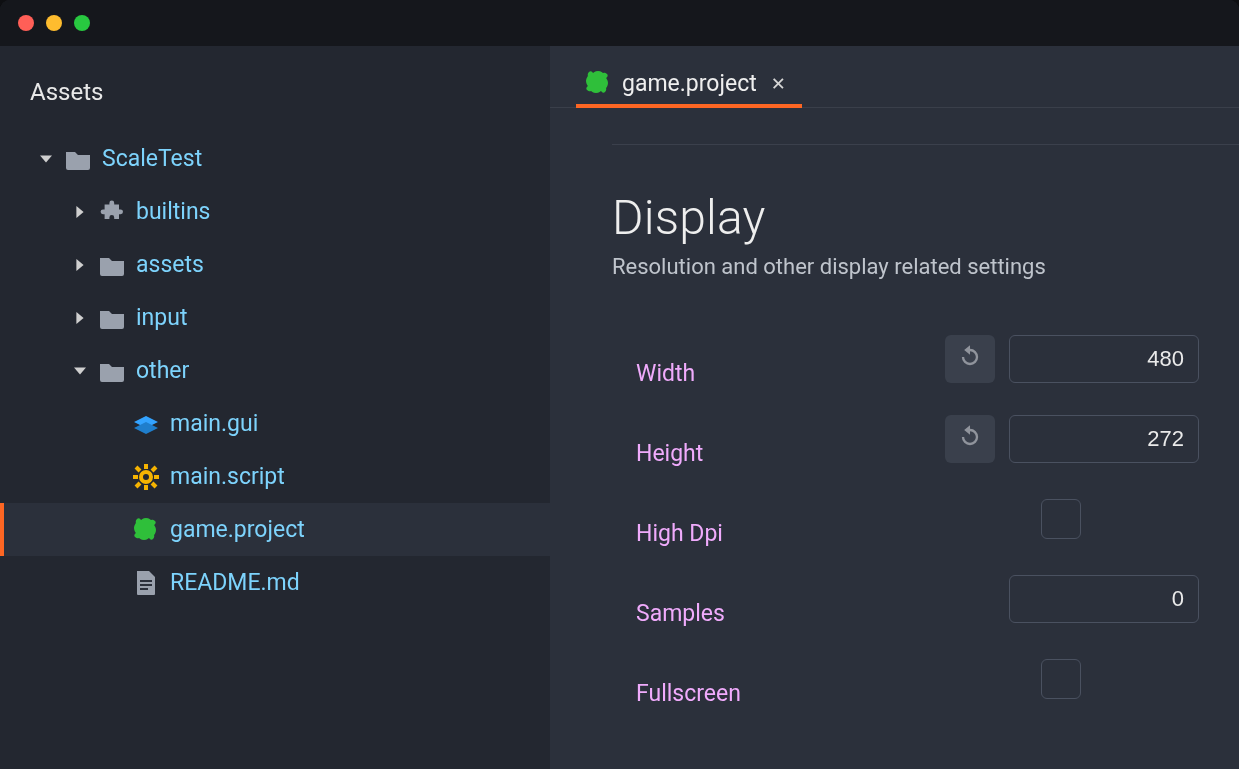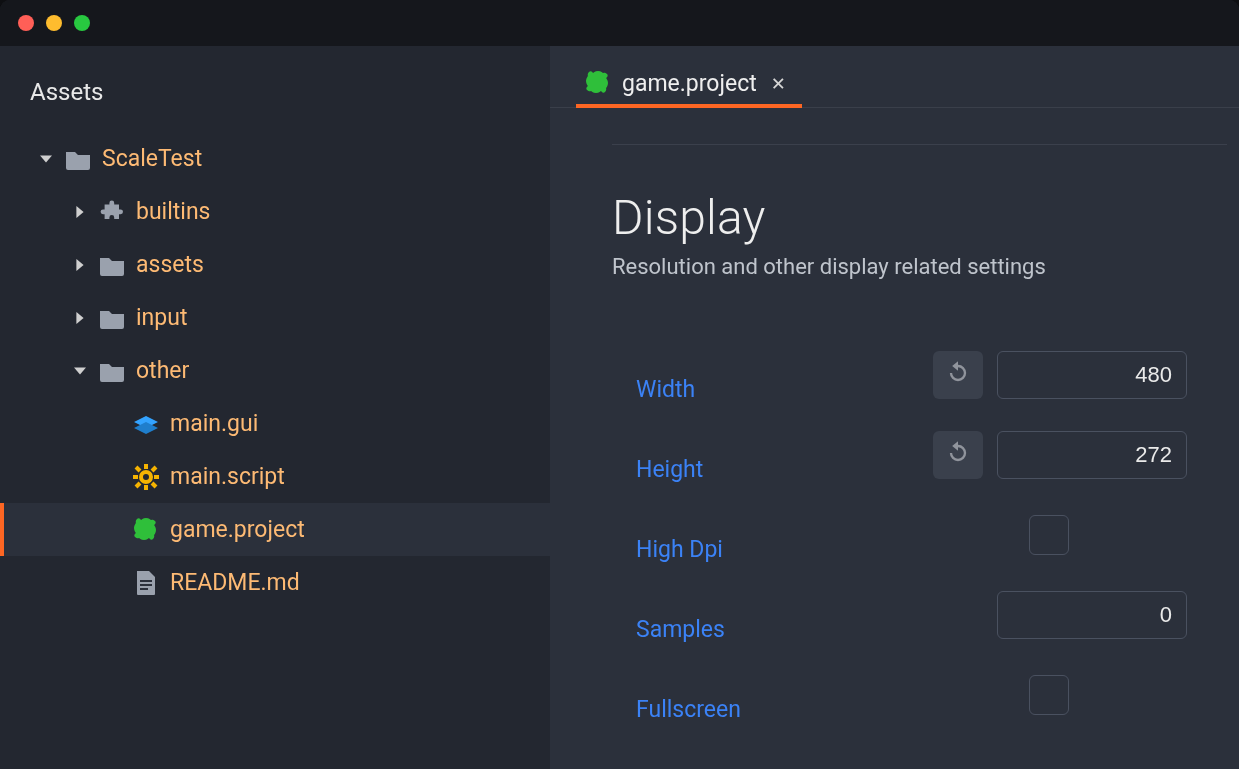--- a/index.html
+++ b/index.html
@@ -89,21 +89,21 @@
     color: #cfcfcf;
   }
   .arrow svg { display:block; }
   .tree-icon {
     width: 28px;
     height: 28px;
     display: inline-flex;
     align-items: center;
     justify-content: center;
   }
-  .tree-label { color: #fdba74; }
+  .tree-label { color: #7dd3fc; }
 
   
   .editor {
     flex: 1;
     background: #2b303b;
     display: flex;
     flex-direction: column;
     min-width: 0;
   }
   .tabbar {
@@ -126,53 +126,53 @@
     left: 0; right: 0; bottom: -1px;
     height: 4px;
     background: #fd6623;
   }
   .tab-label { font-size: 23px; color: #efefef; }
   .tab-close { color: #d5d5d5; font-size: 18px; padding-left: 4px; }
 
   .editor-inner {
     flex: 1;
     overflow-y: auto;
-    padding: 36px 12px 0 0;
+    padding: 36px 0 0 0;
   }
   .editor-divider {
     height: 1px;
     background: #3b404c;
     margin: 0 0 44px 62px;
   }
   .section {
     padding: 0 40px 0 62px;
   }
   .section-title {
     font-size: 48px;
     font-weight: 300;
     color: #eeeeee;
     letter-spacing: .2px;
     margin-bottom: 8px;
   }
   .section-desc {
     font-size: 22px;
     color: #bfc4cc;
-    margin-bottom: 56px;
+    margin-bottom: 40px;
   }
 
   .field {
     display: flex;
     align-items: center;
     height: 80px;
     gap: 14px;
   }
   .field-label {
     flex: 1;
     font-size: 23px;
-    color: #3b82f6;
+    color: #f0abfc;
     padding-left: 24px;
     margin-top: 29px;
   }
   .reset-btn {
     width: 50px;
     height: 48px;
     border-radius: 6px;
     background: #3a404c;
     display: inline-flex;
     align-items: center;

